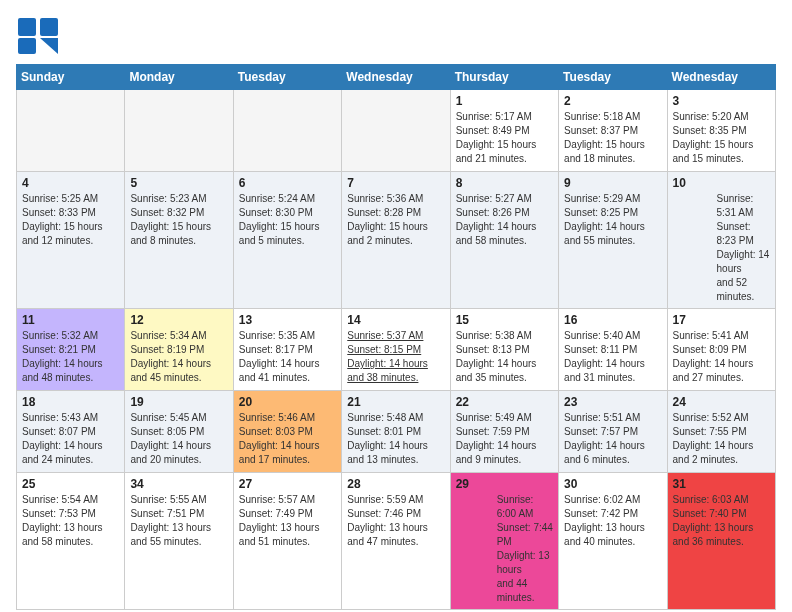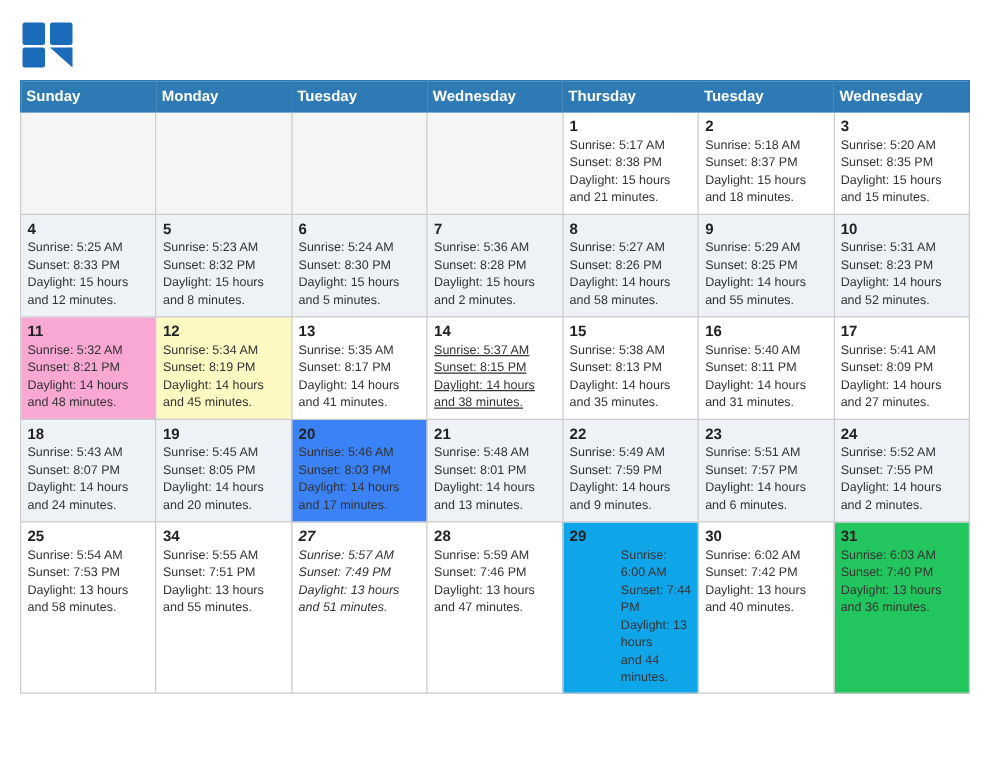--- a/index.html
+++ b/index.html
@@ -123,21 +123,21 @@
   </thead>
   <tbody id="calendar-body">
   <tr>
         <td class="empty" style="background: rgb(245, 245, 245);"></td>
         <td class="empty" style="background: rgb(245, 245, 245);"></td>
         <td class="empty" style="background: rgb(245, 245, 245);"></td>
         <td class="empty" style="background: rgb(245, 245, 245);"></td>
         <td style="background: rgb(255, 255, 255);">
           <span class="day-number">1</span>
           <div class="day-info" style="white-space: pre-line;">Sunrise: 5:17 AM
-Sunset: 8:38 PM
+Sunset: 8:49 PM
 Daylight: 15 hours
 and 21 minutes.</div>
         </td>
         <td style="background: rgb(255, 255, 255);">
           <span class="day-number">2</span>
           <div class="day-info" style="white-space: pre-line;">Sunrise: 5:18 AM
 Sunset: 8:37 PM
 Daylight: 15 hours
 and 18 minutes.</div>
         </td>
@@ -187,28 +187,28 @@
         </td>
         <td style="background: rgb(238, 242, 247);">
           <span class="day-number">9</span>
           <div class="day-info" style="white-space: pre-line;">Sunrise: 5:29 AM
 Sunset: 8:25 PM
 Daylight: 14 hours
 and 55 minutes.</div>
         </td>
         <td style="background: rgb(238, 242, 247);">
           <span class="day-number">10</span>
-          <div class="day-info" style="white-space: pre-line;">Sunrise: 5:31 AM
+          <div class="day-info" style="white-space: pre-line; margin-left: 44px;">Sunrise: 5:31 AM
 Sunset: 8:23 PM
 Daylight: 14 hours
 and 52 minutes.</div>
         </td>
       </tr>
       <tr>
-        <td style="background: #f9a8d4;">
+        <td style="background: #c4b5fd;">
           <span class="day-number">11</span>
           <div class="day-info" style="white-space: pre-line;">Sunrise: 5:32 AM
 Sunset: 8:21 PM
 Daylight: 14 hours
 and 48 minutes.</div>
         </td>
         <td style="background: #fef9c3;">
           <span class="day-number">12</span>
           <div class="day-info" style="white-space: pre-line;">Sunrise: 5:34 AM
 Sunset: 8:19 PM
@@ -259,21 +259,21 @@
 Daylight: 14 hours
 and 24 minutes.</div>
         </td>
         <td style="background: rgb(238, 242, 247);">
           <span class="day-number">19</span>
           <div class="day-info" style="white-space: pre-line;">Sunrise: 5:45 AM
 Sunset: 8:05 PM
 Daylight: 14 hours
 and 20 minutes.</div>
         </td>
-        <td style="background: #3b82f6;">
+        <td style="background: #fdba74;">
           <span class="day-number">20</span>
           <div class="day-info" style="white-space: pre-line;">Sunrise: 5:46 AM
 Sunset: 8:03 PM
 Daylight: 14 hours
 and 17 minutes.</div>
         </td>
         <td style="background: rgb(238, 242, 247);">
           <span class="day-number">21</span>
           <div class="day-info" style="white-space: pre-line;">Sunrise: 5:48 AM
 Sunset: 8:01 PM
@@ -310,49 +310,49 @@
 Daylight: 13 hours
 and 58 minutes.</div>
         </td>
         <td style="background: rgb(255, 255, 255);">
           <span class="day-number">34</span>
           <div class="day-info" style="white-space: pre-line;">Sunrise: 5:55 AM
 Sunset: 7:51 PM
 Daylight: 13 hours
 and 55 minutes.</div>
         </td>
-        <td style="background: rgb(255, 255, 255); font-style: italic;">
+        <td style="background: rgb(255, 255, 255);">
           <span class="day-number">27</span>
           <div class="day-info" style="white-space: pre-line;">Sunrise: 5:57 AM
 Sunset: 7:49 PM
 Daylight: 13 hours
 and 51 minutes.</div>
         </td>
         <td style="background: rgb(255, 255, 255);">
           <span class="day-number">28</span>
           <div class="day-info" style="white-space: pre-line;">Sunrise: 5:59 AM
 Sunset: 7:46 PM
 Daylight: 13 hours
 and 47 minutes.</div>
         </td>
-        <td style="background: #0ea5e9;">
+        <td style="background: #ec4899;">
           <span class="day-number">29</span>
           <div class="day-info" style="white-space: pre-line; margin-left: 41px;">Sunrise: 6:00 AM
 Sunset: 7:44 PM
 Daylight: 13 hours
 and 44 minutes.</div>
         </td>
         <td style="background: rgb(255, 255, 255);">
           <span class="day-number">30</span>
           <div class="day-info" style="white-space: pre-line;">Sunrise: 6:02 AM
 Sunset: 7:42 PM
 Daylight: 13 hours
 and 40 minutes.</div>
         </td>
-        <td style="background: #22c55e;">
+        <td style="background: #ef4444;">
           <span class="day-number">31</span>
           <div class="day-info" style="white-space: pre-line;">Sunrise: 6:03 AM
 Sunset: 7:40 PM
 Daylight: 13 hours
 and 36 minutes.</div>
         </td>
       </tr>
     </tbody>
 </table>
 

